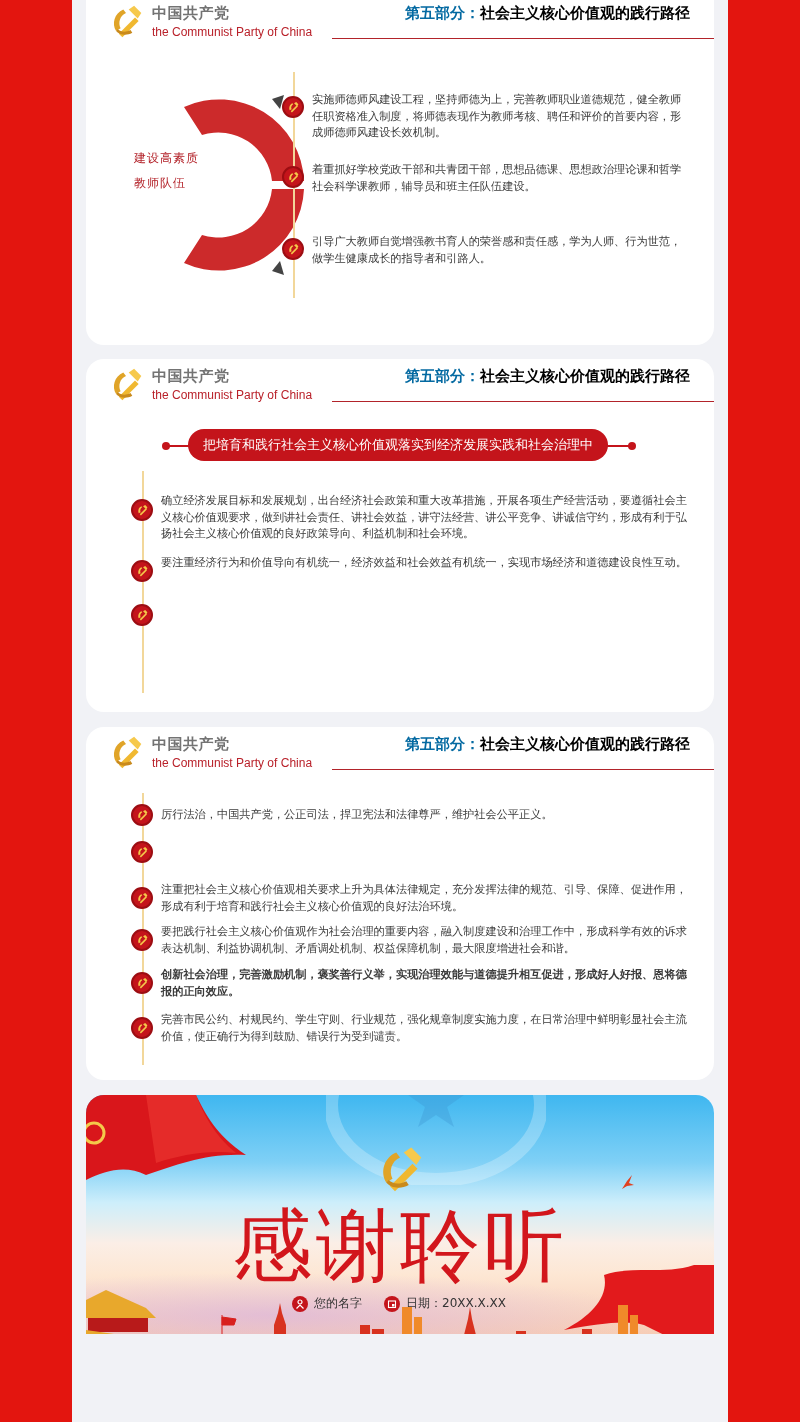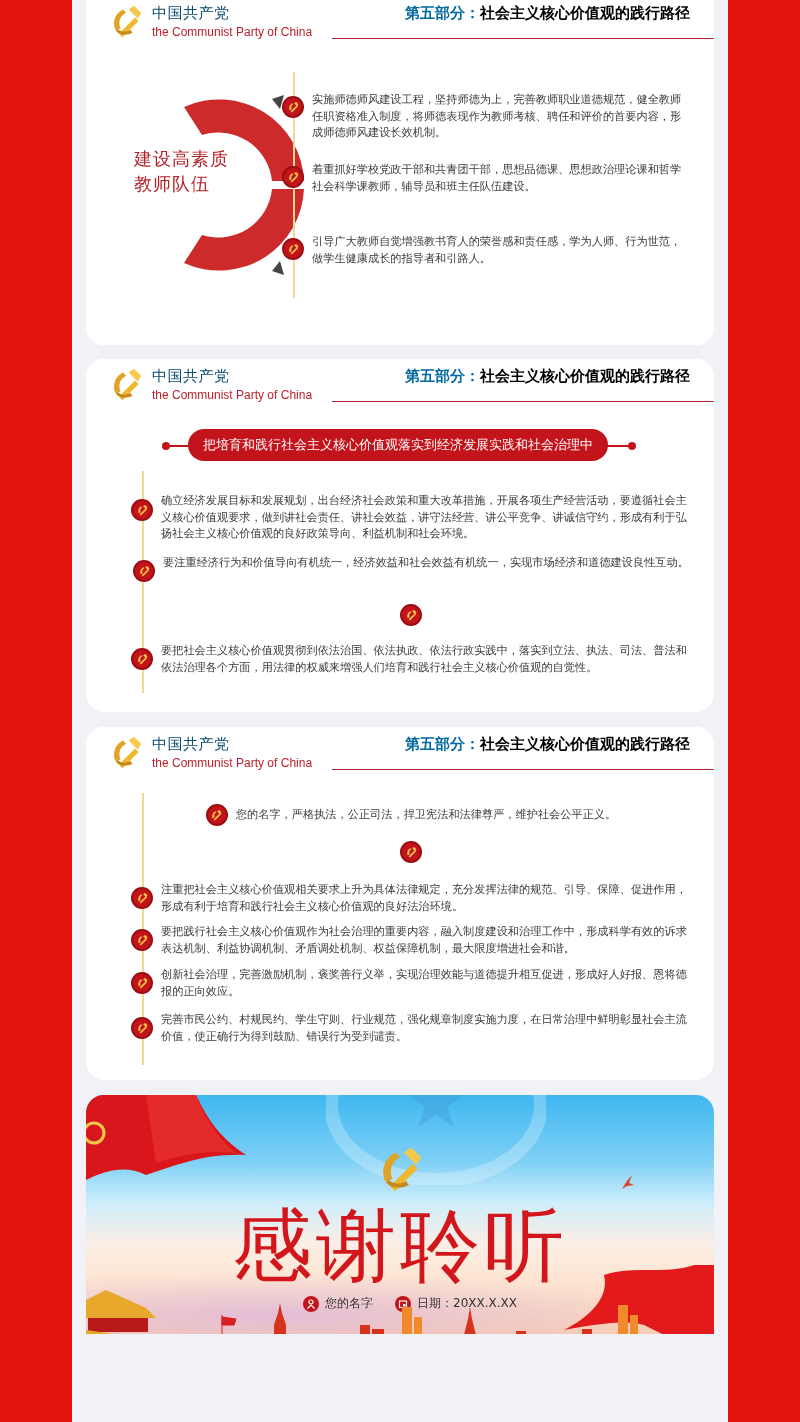--- a/index.html
+++ b/index.html
@@ -23,42 +23,42 @@
   .card4 {
     top: 1095px; height: 239px; overflow: hidden;
     border-radius: 18px 18px 0 0;
   }
 
   
   .hdr { position: absolute; left: 0; width: 628px; height: 50px; }
   .card1 .hdr { top: 22px; }
   .card2 .hdr, .card3 .hdr { top: 6px; }
   .logo { position: absolute; left: 22px; top: 2px; width: 36px; height: 36px; }
-  .brand-cn { position: absolute; left: 66px; top: 2px; font-size: 15px; font-weight: normal; color: #0c4a6e; letter-spacing: 0.5px; }
+  .brand-cn { position: absolute; left: 66px; top: 2px; font-size: 15px; font-weight: bold; color: #737373; letter-spacing: 0.5px; }
   .brand-en { position: absolute; left: 66px; top: 23px; font-size: 12px; color: #b9212a; font-family: "Liberation Sans", sans-serif; }
   .sec-title { position: absolute; right: 24px; top: 2px; font-size: 15px; font-weight: bold; white-space: nowrap; }
   .sec-title .pre { color: #0369a1; }
   .sec-title .main { color: #000000; }
   .hdr-line { position: absolute; left: 246px; right: 0; top: 36px; height: 1px; background: #b2232a; }
 
   
   .vline { position: absolute; width: 2px; background: #f2d79a; }
-  .item { position: absolute; display: flex; align-items: flex-start; justify-content: center; }
+  .item { position: absolute; display: flex; align-items: flex-start; }
   .badge {
     width: 22px; height: 22px; border-radius: 50%;
     background: #c4141b; border: 2px solid #9c0d12;
     display: flex; align-items: center; justify-content: center; flex-shrink: 0;
   }
   .badge svg { width: 13px; height: 13px; }
   .item-text { font-size: 11.2px; line-height: 16.5px; color: #3b3b3b; }
 
   
   .ring { position: absolute; left: 38px; top: 105px; width: 200px; height: 200px; }
   .ring-label {
-    position: absolute; left: 48px; top: 166px; font-size: 18px; line-height: 25px;
+    position: absolute; left: 48px; top: 166px; font-size: 12px; line-height: 25px;
     color: #b32229; letter-spacing: 1px;
   }
 
   
   .pill-wrap { position: absolute; left: 76px; top: 70px; width: 480px; height: 34px; }
   .pill-line { position: absolute; top: 16px; height: 2px; background: #c4141b; }
   .pill-dot { position: absolute; top: 13px; width: 8px; height: 8px; border-radius: 50%; background: #c4141b; }
   .pill {
     position: absolute; left: 26px; top: 0; width: 420px; height: 32px;
     background: #c4141b; border-radius: 16px; color: #fff; font-size: 13px;
@@ -72,21 +72,21 @@
   }
   .haze {
     position: absolute; left: 0; top: 170px; width: 628px; height: 100px;
     background: radial-gradient(ellipse at 30% 50%, rgba(210,170,230,0.55), rgba(255,255,255,0) 60%);
   }
   .thanks {
     position: absolute; left: 0; right: 0; top: 98px; text-align: center;
     font-size: 80px; color: #d2161c; letter-spacing: 4px;
     font-family: "DejaVu Sans", sans-serif; font-weight: normal;
   }
-  .meta { position: absolute; top: 200px; left: 217px; display: flex; align-items: center; gap: 22px; font-size: 12px; color: #333; }
+  .meta { position: absolute; top: 200px; left: 206px; display: flex; align-items: center; gap: 22px; font-size: 12px; color: #333; }
   .meta-item { display: flex; align-items: center; gap: 6px; }
   .meta-icon { width: 16px; height: 16px; border-radius: 50%; background: #c4141b; display: flex; align-items: center; justify-content: center; }
   .meta-icon svg { width: 10px; height: 10px; }
   .scrollbar {
     position: absolute; left: 161px; top: 307px; width: 170px; height: 8px;
     border-radius: 4px; background: #f0f0f0;
   }
 </style>
 </head>
 <body>
@@ -200,28 +200,20 @@
       </div>
     <div class="item-text" style="margin-left:8px; margin-top:-6px;">确立经济发展目标和发展规划，出台经济社会政策和重大改革措施，开展各项生产经营活动，要遵循社会主义核心价值观要求，做到讲社会责任、讲社会效益，讲守法经营、讲公平竞争、讲诚信守约，形成有利于弘扬社会主义核心价值观的良好政策导向、利益机制和社会环境。</div>
   </div>
   <div class="item" style="left:45px; top:245px; width:560px;">
     <div class="badge">
         <svg>
           <use href="#hs"></use>
         </svg>
       </div>
   </div>
-  <div class="item" style="left:45px; top:289px; width:560px;">
-    <div class="badge">
-        <svg>
-          <use href="#hs"></use>
-        </svg>
-      </div>
-    <div class="item-text" style="margin-left:8px; margin-top:-5px;">要把社会主义核心价值观贯彻到依法治国、依法执政、依法行政实践中，落实到立法、执法、司法、普法和依法治理各个方面，用法律的权威来增强人们培育和践行社会主义核心价值观的自觉性。</div>
-  </div>
 </div>
 
 <div class="card card3">
   <div class="hdr">
     <svg class="logo">
         <use href="#logo3d"></use>
       </svg>
     <div class="brand-cn">中国共产党</div>
     <div class="brand-en">the Communist Party of China</div>
     <div class="sec-title">
@@ -231,21 +223,21 @@
   </div>
 
   <div class="vline" style="left:56px; top:66px; height:272px;"></div>
 
   <div class="item" style="left:45px; top:77px; width:560px;">
     <div class="badge">
         <svg>
           <use href="#hs"></use>
         </svg>
       </div>
-    <div class="item-text" style="margin-left:8px; margin-top:3px;">您的名字，严格执法，公正司法，捍卫宪法和法律尊严，维护社会公平正义。</div>
+    <div class="item-text" style="margin-left:8px; margin-top:3px;">厉行法治，中国共产党，公正司法，捍卫宪法和法律尊严，维护社会公平正义。</div>
   </div>
   <div class="item" style="left:45px; top:114px; width:560px;">
     <div class="badge">
         <svg>
           <use href="#hs"></use>
         </svg>
       </div>
   </div>
   <div class="item" style="left:45px; top:160px; width:560px;">
     <div class="badge">
@@ -256,21 +248,21 @@
     <div class="item-text" style="margin-left:8px; margin-top:-5px;">注重把社会主义核心价值观相关要求上升为具体法律规定，充分发挥法律的规范、引导、保障、促进作用，形成有利于培育和践行社会主义核心价值观的良好法治环境。</div>
   </div>
   <div class="item" style="left:45px; top:202px; width:560px;">
     <div class="badge">
         <svg>
           <use href="#hs"></use>
         </svg>
       </div>
     <div class="item-text" style="margin-left:8px; margin-top:-5px;">要把践行社会主义核心价值观作为社会治理的重要内容，融入制度建设和治理工作中，形成科学有效的诉求表达机制、利益协调机制、矛盾调处机制、权益保障机制，最大限度增进社会和谐。</div>
   </div>
-  <div class="item" style="left:45px; top:245px; width:560px;">
+  <div class="item" style="left:45px; top:245px; width:560px;font-weight:bold;">
     <div class="badge">
         <svg>
           <use href="#hs"></use>
         </svg>
       </div>
     <div class="item-text" style="margin-left:8px; margin-top:-5px;">创新社会治理，完善激励机制，褒奖善行义举，实现治理效能与道德提升相互促进，形成好人好报、恩将德报的正向效应。</div>
   </div>
   <div class="item" style="left:45px; top:290px; width:560px;">
     <div class="badge">
         <svg>

